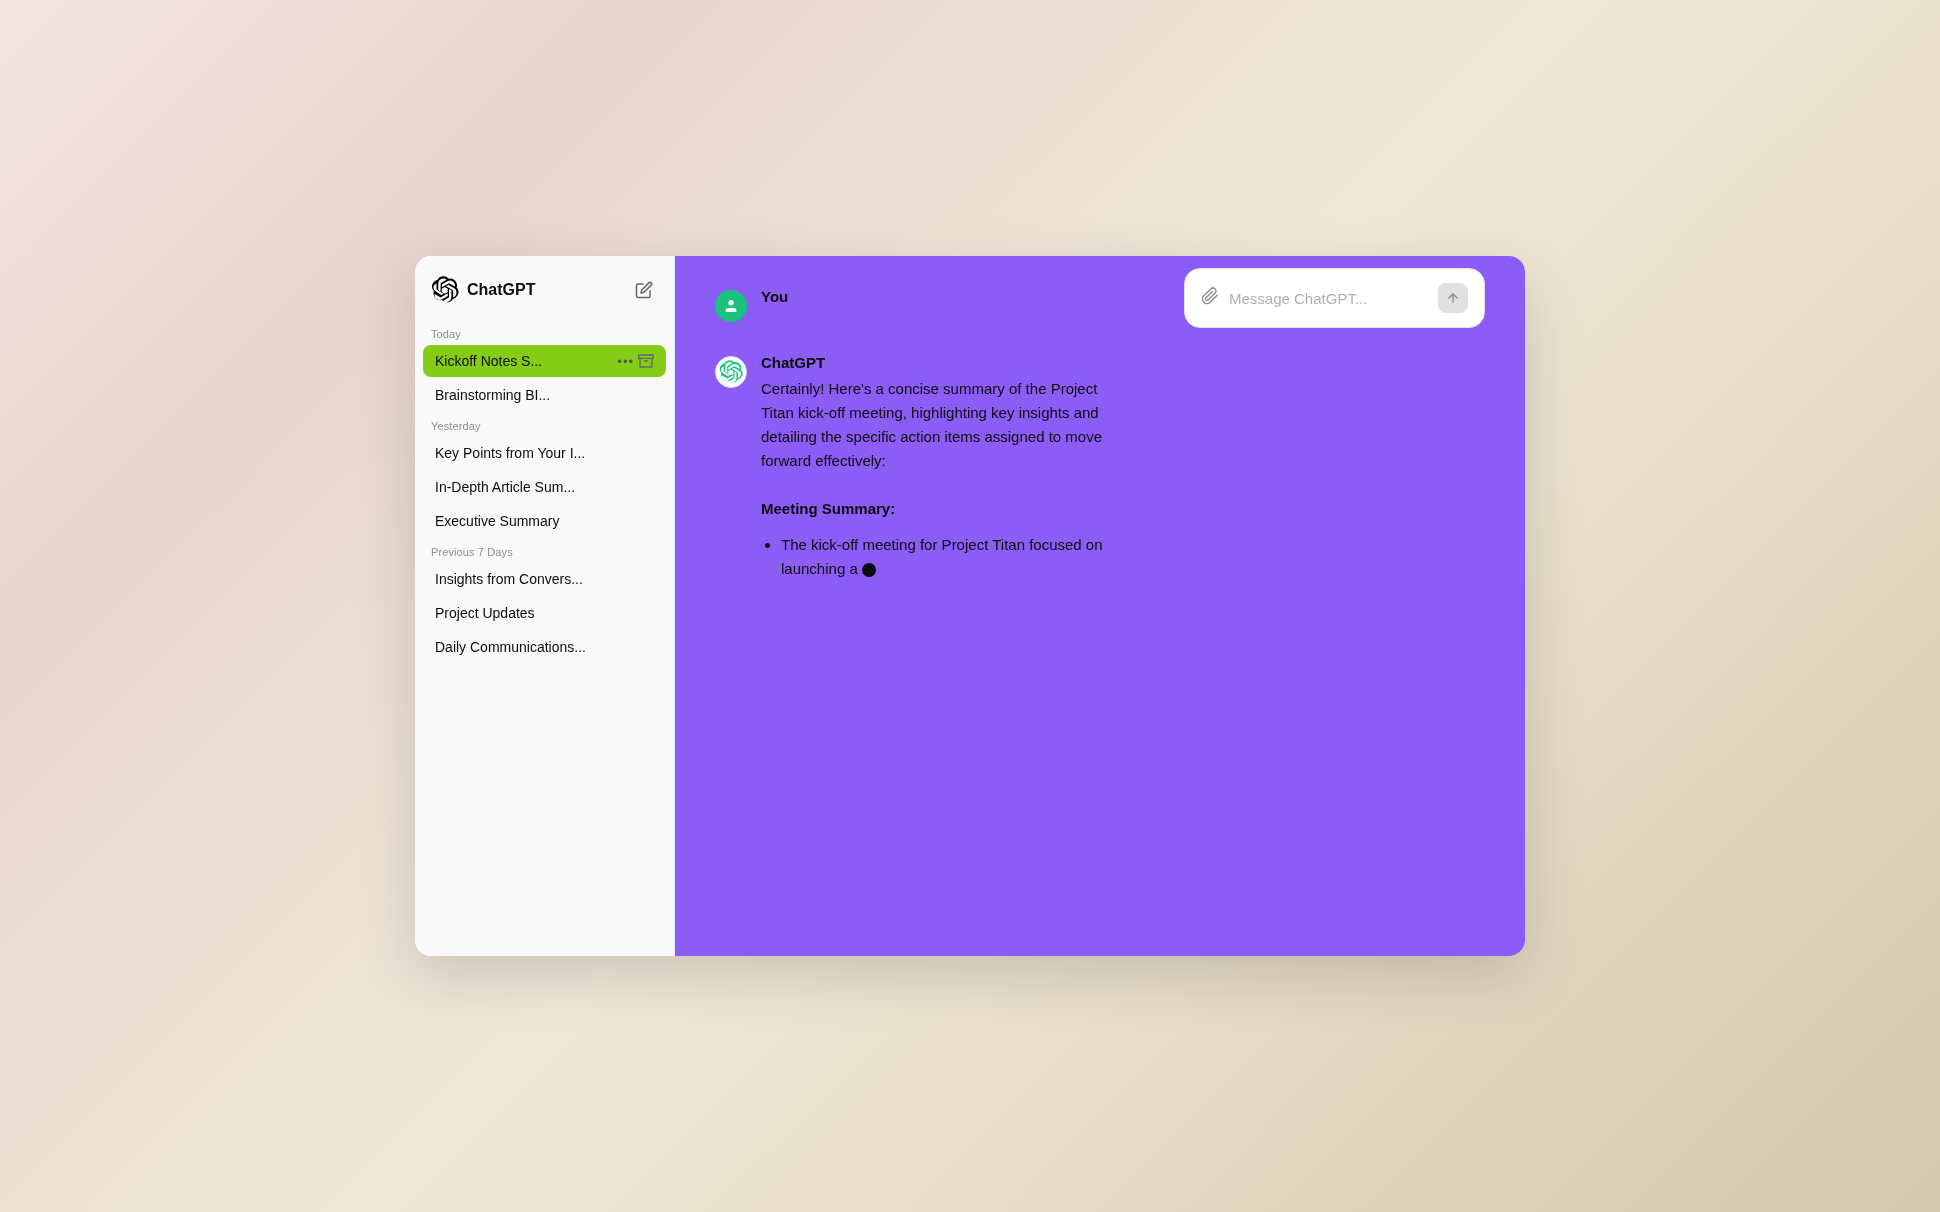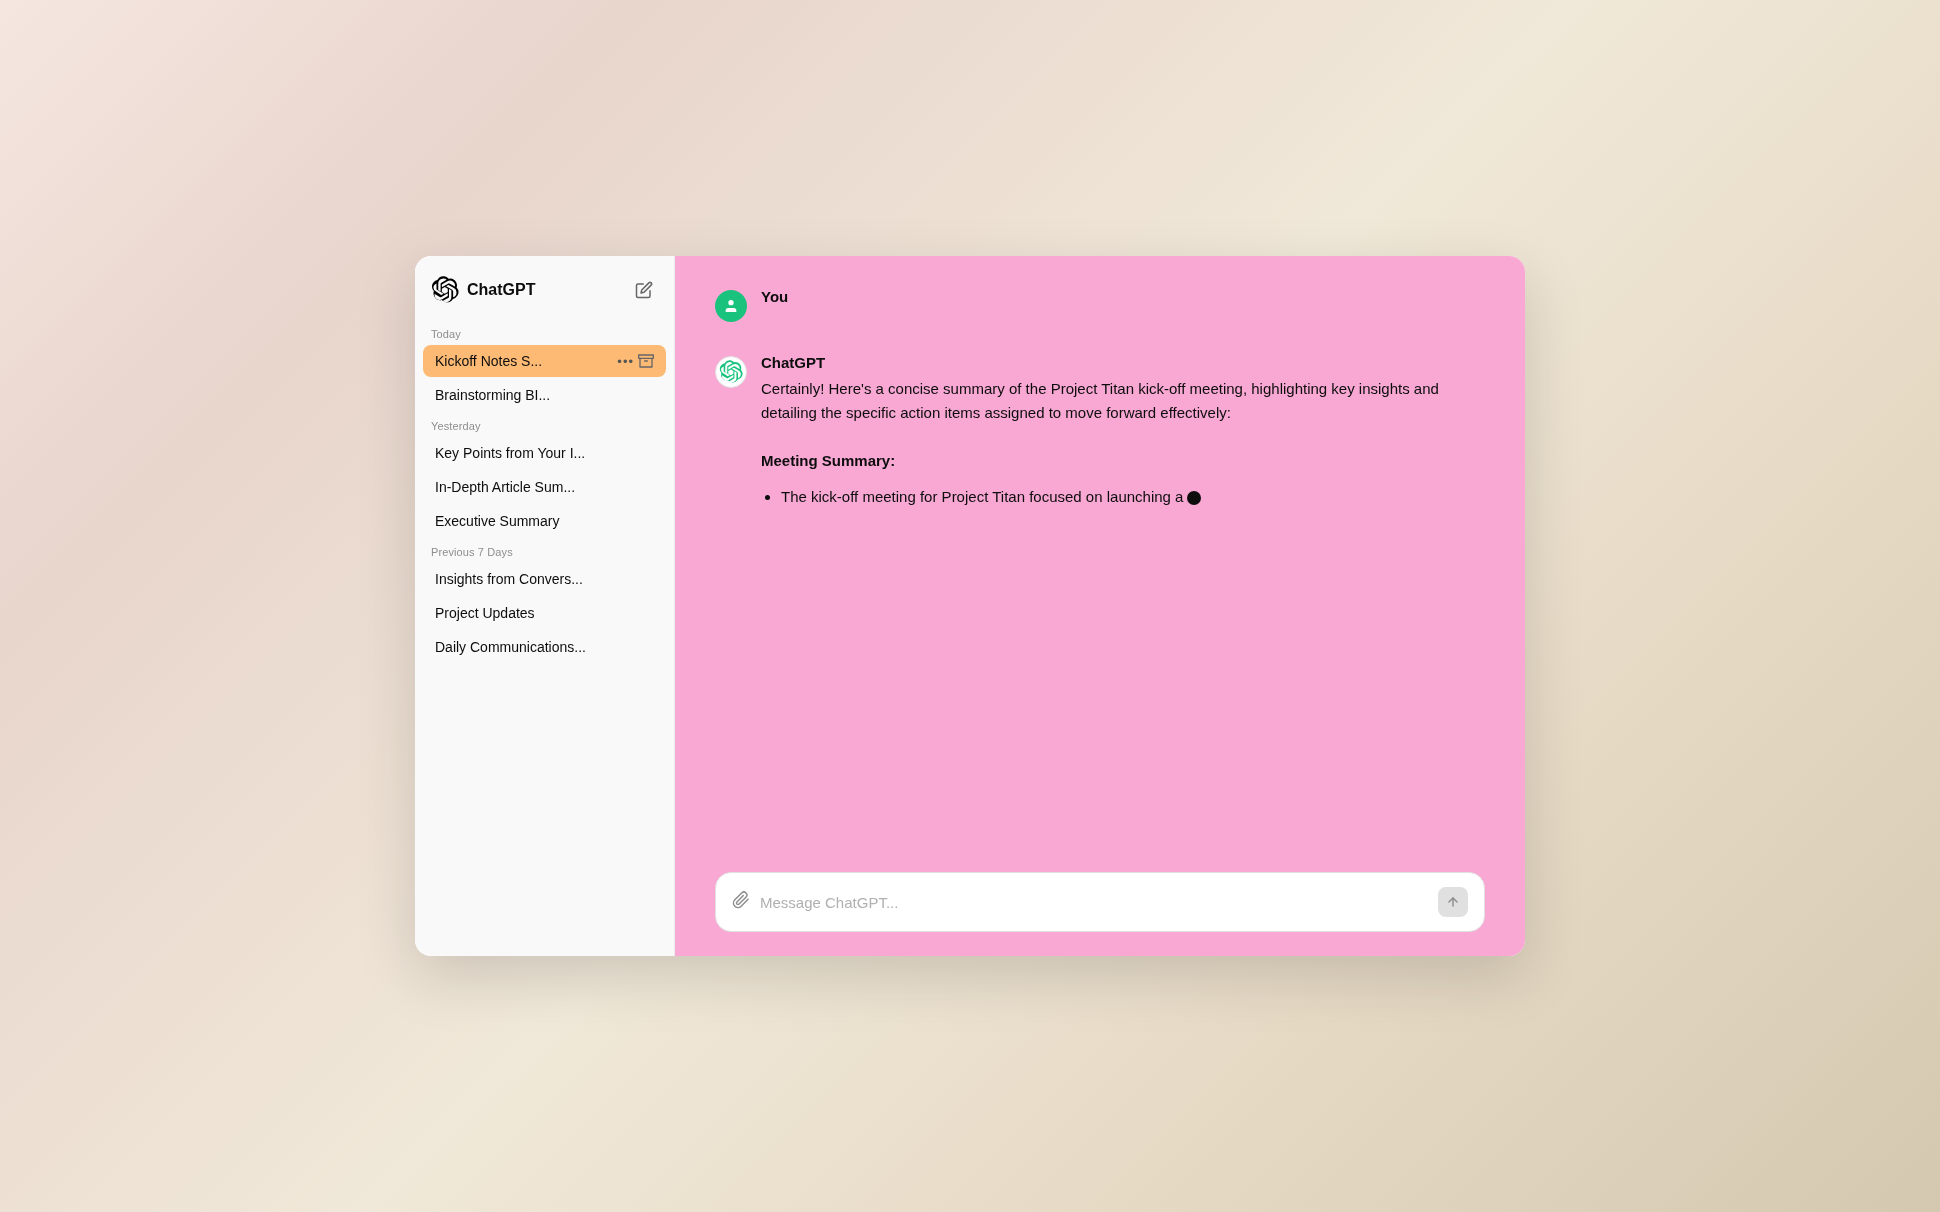--- a/index.html
+++ b/index.html
@@ -85,21 +85,21 @@
       font-size: 14px;
       color: #0d0d0d;
       display: flex;
       align-items: center;
       justify-content: space-between;
       white-space: nowrap;
       overflow: hidden;
     }
 
     .sidebar-item.active {
-      background: #fdba74;
+      background: #84cc16;
     }
 
     .sidebar-item-text {
       overflow: hidden;
       text-overflow: ellipsis;
       flex: 1;
       font-size: 14px;
       color: #0d0d0d;
     }
 
@@ -108,22 +108,22 @@
       align-items: center;
       gap: 4px;
       color: #666;
       flex-shrink: 0;
     }
 
     
     .main-content {
       flex: 1;
       display: flex;
-      flex-direction: column;
-      background: #f9a8d4;
+      flex-direction: row;
+      background: #8b5cf6;
     }
 
     .chat-area {
       flex: 1;
       overflow-y: auto;
       padding: 32px 40px 24px 40px;
     }
 
     .message {
       display: flex;

